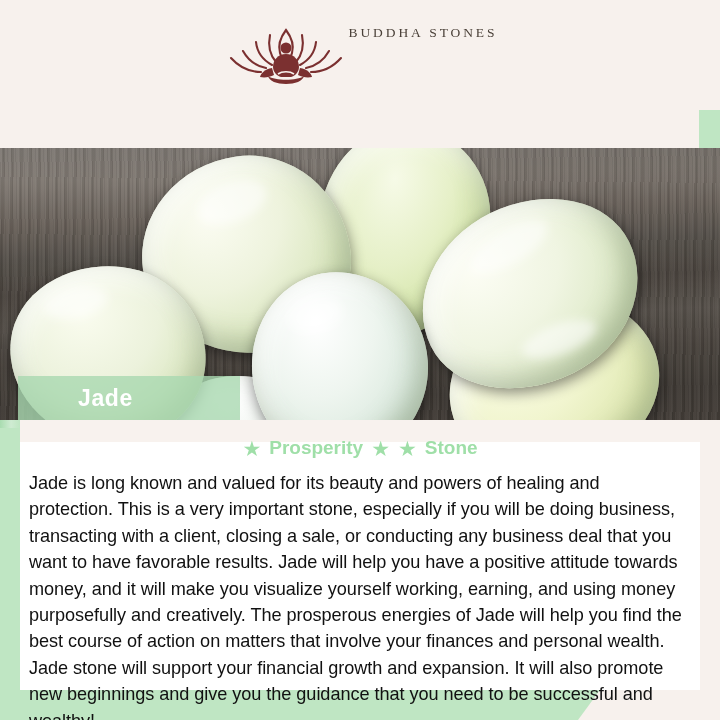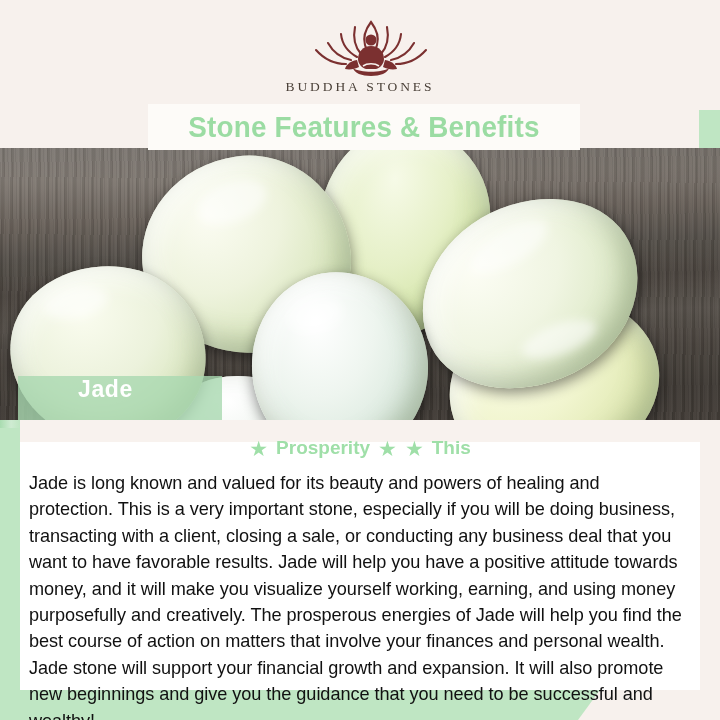--- a/index.html
+++ b/index.html
@@ -39,21 +39,21 @@
     background:linear-gradient(90deg,#A9DCB0 0%, #CFEBD2 55%, #BFE6C3 100%);
     z-index:2;
   }
 
   
   .header {
     position:absolute; top:0; left:0; width:720px; height:110px;
     background:#F7F1ED; z-index:3;
     display:flex; flex-direction:column; align-items:center; justify-content:center;
   }
-  .header-inner { display:flex; flex-direction:column; align-items:flex-end; }
+  .header-inner { display:flex; flex-direction:row; align-items:flex-start; }
   .logo-mark { width:126px; height:62px; display:block; }
   .logo-word {
     font-family:"Liberation Serif", serif;
     font-size:13.5px; letter-spacing:2.9px; color:#4A4038;
     margin-top:1px; font-weight:400;
   }
 
   
   .title-banner {
     position:absolute; top:104px; left:148px; width:432px; height:46px;
@@ -120,23 +120,23 @@
         border-radius:50%; transform:rotate(4deg); z-index:3;}
   .sheen { position:absolute; background:rgba(255,255,255,.55); border-radius:50%; filter:blur(5px); }
   .h1 { left:196px; top:34px;  width:72px; height:40px; transform:rotate(-20deg); z-index:6;}
   .h2 { left:466px; top:82px;  width:86px; height:34px; transform:rotate(-30deg); z-index:6;}
   .h3 { left:520px; top:176px; width:78px; height:30px; transform:rotate(-20deg); z-index:6;}
   .h4 { left:44px;  top:140px; width:64px; height:30px; transform:rotate(-12deg); z-index:6;}
   .h5 { left:288px; top:150px; width:54px; height:34px; transform:rotate(-14deg); z-index:6;}
 
   
   .jade-band {
-    position:absolute; left:18px; bottom:0; width:204px; height:44px;
+    position:absolute; left:18px; bottom:0; width:222px; height:44px;
     background:rgba(169,216,176,.80);
-    z-index:9; display:flex; align-items:flex-start;
+    z-index:9; display:flex; align-items:center;
   }
   .jade-label {
     color:#FFFFFF; font-weight:bold; font-size:23px;
     letter-spacing:.6px; margin-left:60px;
   }
 
   
   .cream-strip {
     position:absolute; top:420px; left:20px; width:680px; height:24px;
     background:#F7F1ED; z-index:3;
@@ -198,23 +198,20 @@
           <path d="M49 44 C42 45 38 49 37 53 C42 54 47 53 51 51 Z"></path>
           <path d="M77 44 C84 45 88 49 89 53 C84 54 79 53 75 51 Z"></path>
           <path d="M45 52 C52 57 74 57 81 52 C80 57 72 60 63 60 C54 60 46 57 45 52 Z"></path>
         </g>
         <path d="M55 50 C59 47 67 47 71 50" fill="none" stroke="#F7F1ED" stroke-width="1.6"></path>
       </svg>
       <div class="logo-word">BUDDHA STONES</div>
     </div>
   </div>
 
-  <div class="title-banner">
-    <div class="title-text">Stone Features &amp; Benefits</div>
-  </div>
 
   <div class="photo">
     <div class="stone s1"></div>
     <div class="stone s2"></div>
     <div class="stone s3"></div>
     <div class="stone s4"></div>
     <div class="stone s5"></div>
     <div class="stone s6"></div>
     <div class="stone s7"></div>
     <div class="sheen h1"></div>
@@ -230,19 +227,19 @@
 
   <div class="cream-strip"></div>
   <div class="content">
     <div class="content-bg-top"></div>
 
     <div class="keywords">
       <span class="kw-star">★</span>
       <span class="kw">Prosperity</span>
       <span class="kw-star">★</span>
       <span class="kw-star">★</span>
-      <span class="kw">This</span>
+      <span class="kw">Stone</span>
     </div>
 
     <p class="body-copy">Jade is long known and valued for its beauty and powers of healing and protection. This is a very important stone, especially if you will be doing business, transacting with a client, closing a sale, or conducting any business deal that you want to have favorable results. Jade will help you have a positive attitude towards money, and it will make you visualize yourself working, earning, and using money purposefully and creatively. The prosperous energies of Jade will help you find the best course of action on matters that involve your finances and personal wealth. Jade stone will support your financial growth and expansion. It will also promote new beginnings and give you the guidance that you need to be successful and wealthy!</p>
   </div>
 
 </div>
 
 </body></html>

